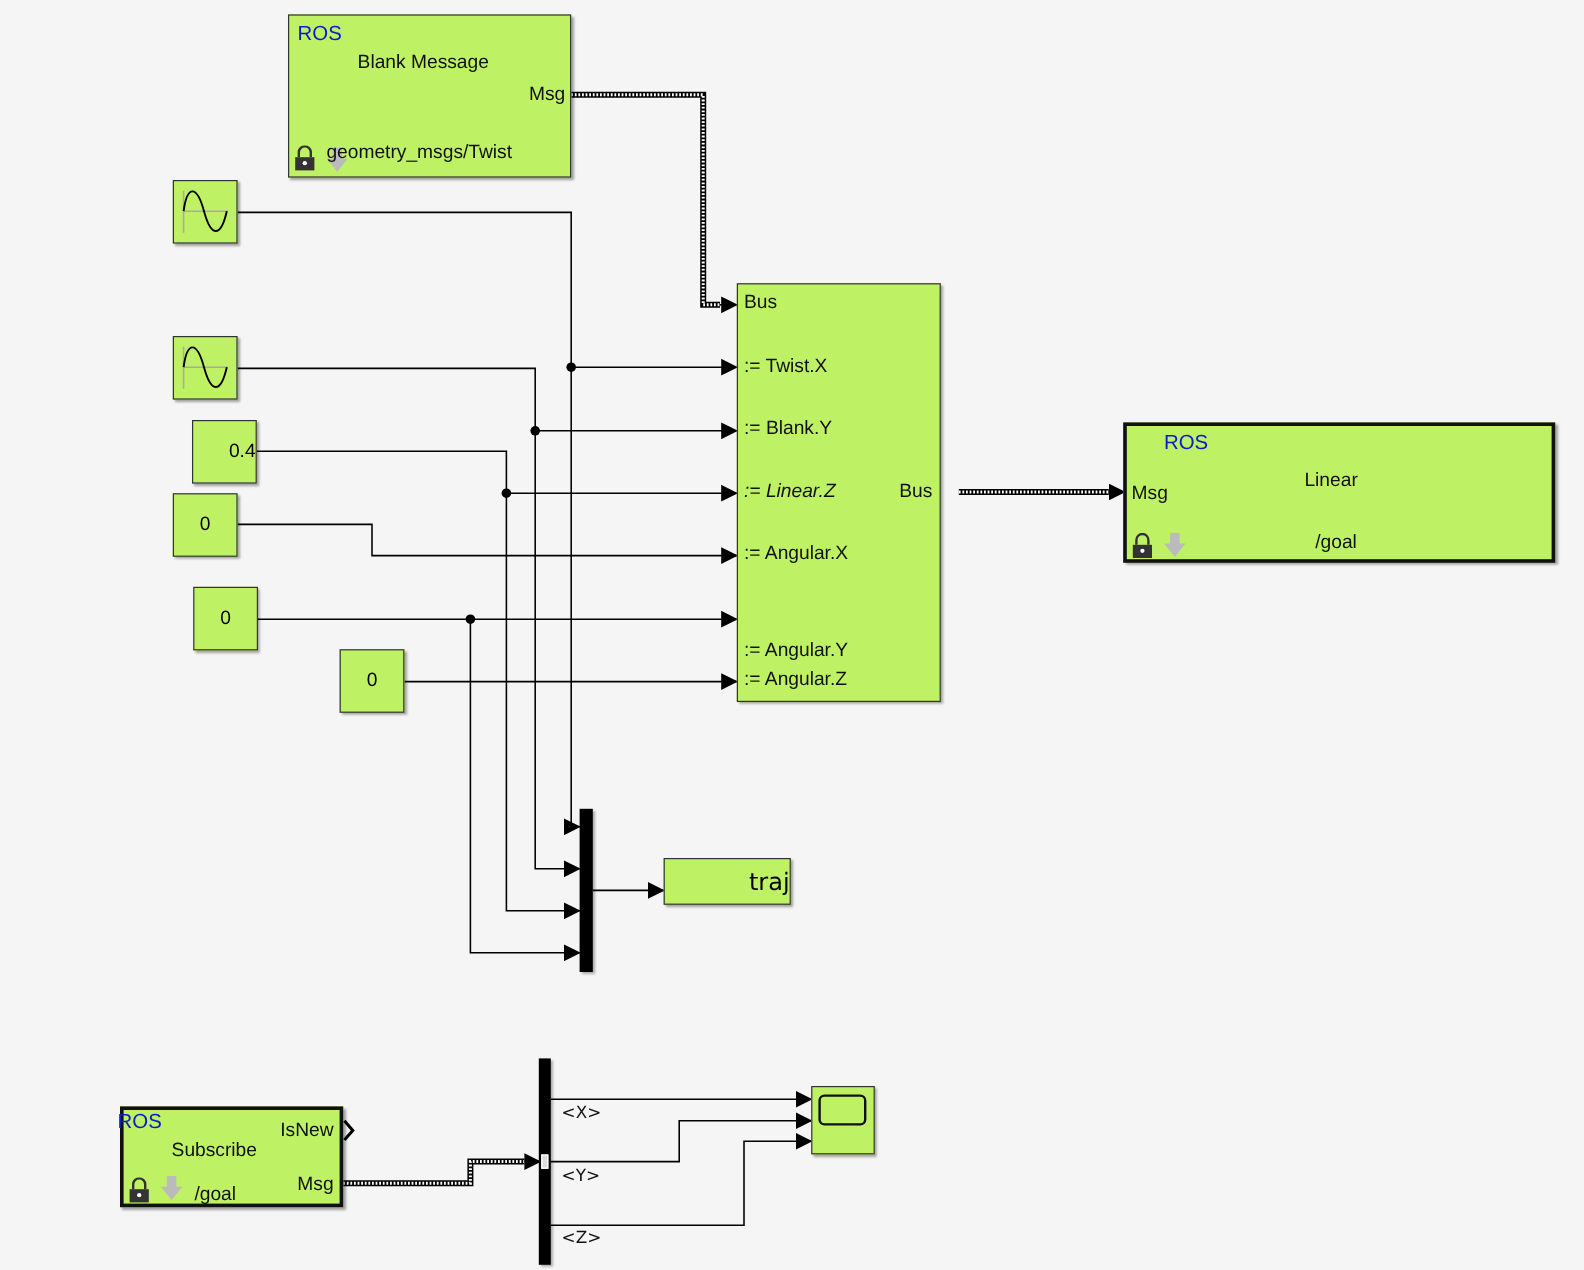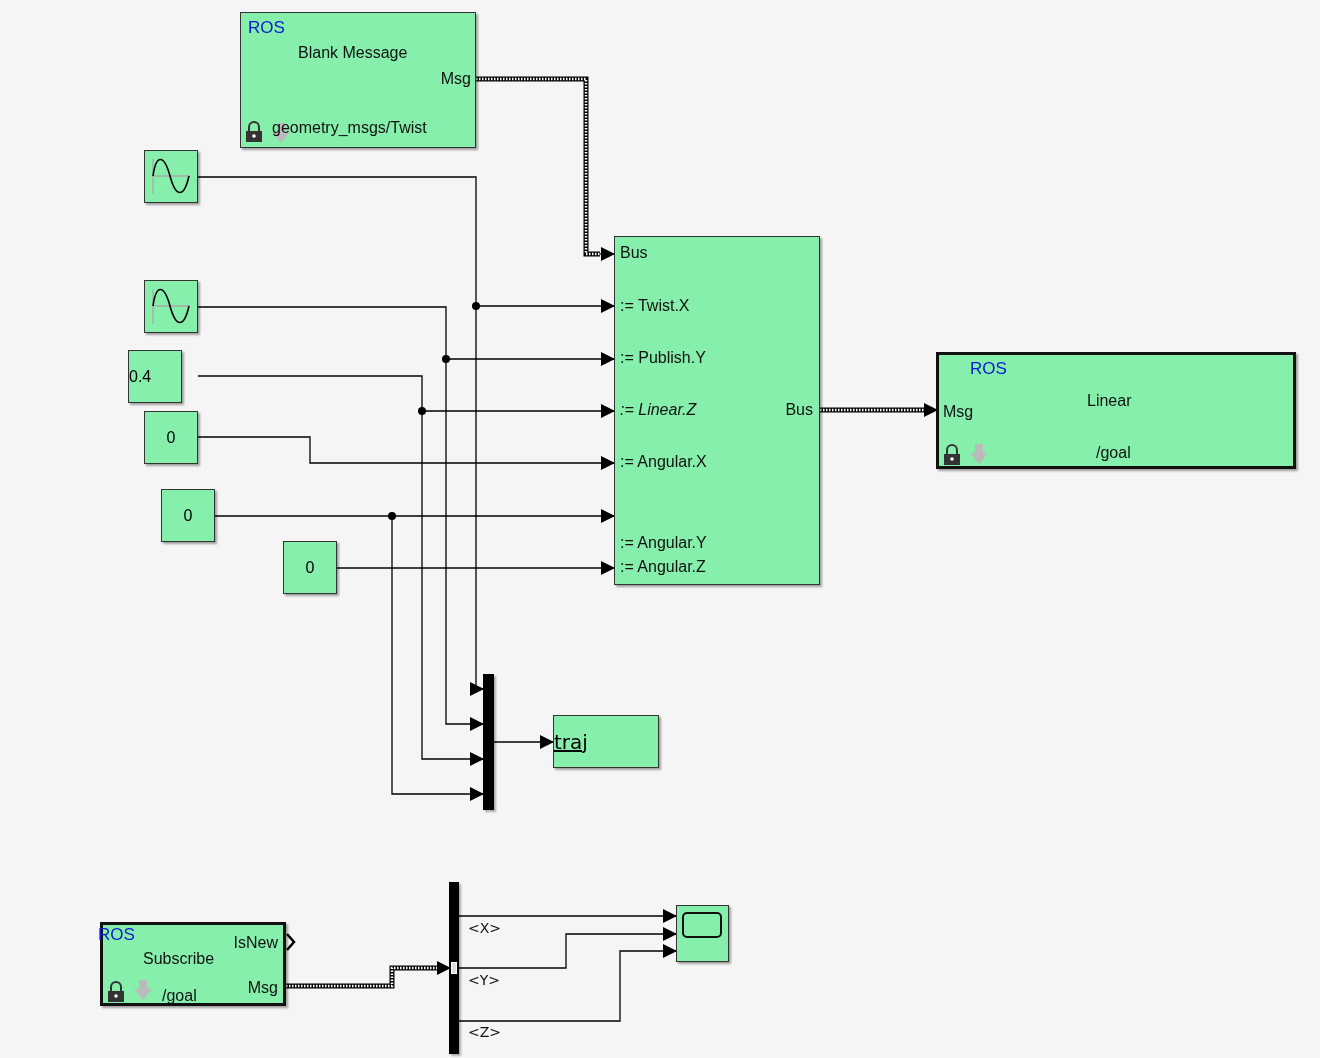--- a/index.html
+++ b/index.html
@@ -1,18 +1,18 @@
 <!DOCTYPE html>
 <html><head>
 <meta charset="utf-8">
 <style>
   html,body{margin:0;padding:0;}
   body{width:1320px;height:1058px;background:#f5f5f5;position:relative;overflow:hidden;font-family:"Liberation Sans",sans-serif;}
   #canvas{position:absolute;left:0;top:0;}
-  .blk{position:absolute;background:#86efac;border:1.5px solid #333;box-shadow:2px 2px 2px rgba(0,0,0,0.35);box-sizing:border-box;}
+  .blk{position:absolute;background:#bef264;border:1.5px solid #333;box-shadow:2px 2px 2px rgba(0,0,0,0.35);box-sizing:border-box;}
   .blk.thick{border:3px solid #111;}
   .t{position:absolute;font-size:16px;color:#111;white-space:nowrap;line-height:1;}
   .ros{color:#0a1ccc;font-size:17px;}
   .num{font-size:16px;}
   .traj{font-family:"DejaVu Sans",sans-serif;font-size:20px;}
   .sig{font-family:"DejaVu Sans",sans-serif;font-size:14px;position:absolute;color:#111;}
   .lock{position:absolute;width:20px;height:22px;}
   .bar{position:absolute;background:#000;box-shadow:2px 2px 2px rgba(0,0,0,0.3);}
 </style>
 </head>
@@ -98,37 +98,37 @@
 </div>
 
 <div class="blk" style="left:144px;top:280px;width:54px;height:53px;">
   <svg width="54" height="53" style="position:absolute;left:-1px;top:-1px;">
       <line x1="9" y1="9" x2="9" y2="44" stroke="#aaa" stroke-width="1.3"></line>
       <line x1="9" y1="26" x2="46" y2="26" stroke="#aaa" stroke-width="1.3"></line>
       <path d="M9,26 C12,4 20,4 26,26 C32,48 40,48 45,26" fill="none" stroke="#000" stroke-width="1.6"></path>
     </svg>
 </div>
 
-<div class="blk" style="left:128px;top:350px;width:54px;height:53px;display:flex;align-items:center;justify-content:flex-start;">
+<div class="blk" style="left:160px;top:350px;width:54px;height:53px;display:flex;align-items:center;justify-content:flex-end;">
   <span class="num">0.4</span>
 </div>
 <div class="blk" style="left:144px;top:411px;width:54px;height:53px;display:flex;align-items:center;justify-content:center;">
   <span class="num">0</span>
 </div>
 <div class="blk" style="left:161px;top:489px;width:54px;height:53px;display:flex;align-items:center;justify-content:center;">
   <span class="num">0</span>
 </div>
 <div class="blk" style="left:283px;top:541px;width:54px;height:53px;display:flex;align-items:center;justify-content:center;">
   <span class="num">0</span>
 </div>
 
-<div class="blk" style="left:614px;top:236px;width:206px;height:349px;">
+<div class="blk" style="left:614px;top:236px;width:170px;height:349px;">
   <span class="t" style="left:5px;top:8px;">Bus</span>
   <span class="t" style="left:5px;top:61px;">:= Twist.X</span>
-  <span class="t" style="left:5px;top:113px;">:= Publish.Y</span>
+  <span class="t" style="left:5px;top:113px;">:= Blank.Y</span>
   <span class="t" style="left:5px;top:165px;font-style:italic;">:= Linear.Z</span>
   <span class="t" style="left:5px;top:217px;">:= Angular.X</span>
   <span class="t" style="left:5px;top:270px;margin-top:28px;">:= Angular.Y</span>
   <span class="t" style="left:5px;top:322px;">:= Angular.Z</span>
   <span class="t" style="right:6px;top:165px;">Bus</span>
 </div>
 
 <div class="blk thick" style="left:936px;top:352px;width:360px;height:117px;">
   <span class="t ros" style="left:31px;top:5px;">ROS</span>
   <span class="t" style="left:148px;top:38px;">Linear</span>
@@ -139,21 +139,21 @@
       <circle cx="10" cy="15" r="1.8" fill="#fff"></circle>
     </svg>
   <svg class="lock" style="left:30px;top:89px;" viewBox="0 0 20 22">
       <path d="M6,0 H14 V9 H19 L10,20 L1,9 H6 Z" fill="#bbb"></path>
     </svg>
   <span class="t" style="left:157px;top:90px;">/goal</span>
 </div>
 
 <div class="bar" style="left:483px;top:674px;width:11px;height:136px;"></div>
 
-<div class="blk" style="left:553px;top:715px;width:106px;height:53px;display:flex;align-items:center;justify-content:flex-start;text-decoration:underline;">
+<div class="blk" style="left:553px;top:715px;width:106px;height:39px;display:flex;align-items:center;justify-content:flex-end;">
   <span class="traj">traj</span>
 </div>
 
 <div class="blk thick" style="left:100px;top:922px;width:186px;height:84px;">
   <span class="t ros" style="left:-5px;top:1px;">ROS</span>
   <span class="t" style="left:40px;top:26px;">Subscribe</span>
   <span class="t" style="right:5px;top:10px;">IsNew</span>
   <span class="t" style="right:5px;top:55px;">Msg</span>
   <svg class="lock" style="left:3px;top:56px;" viewBox="0 0 20 22">
       <path d="M5,10 V6 a5,5 0 0 1 10,0 V10" fill="none" stroke="#333" stroke-width="2"></path>

